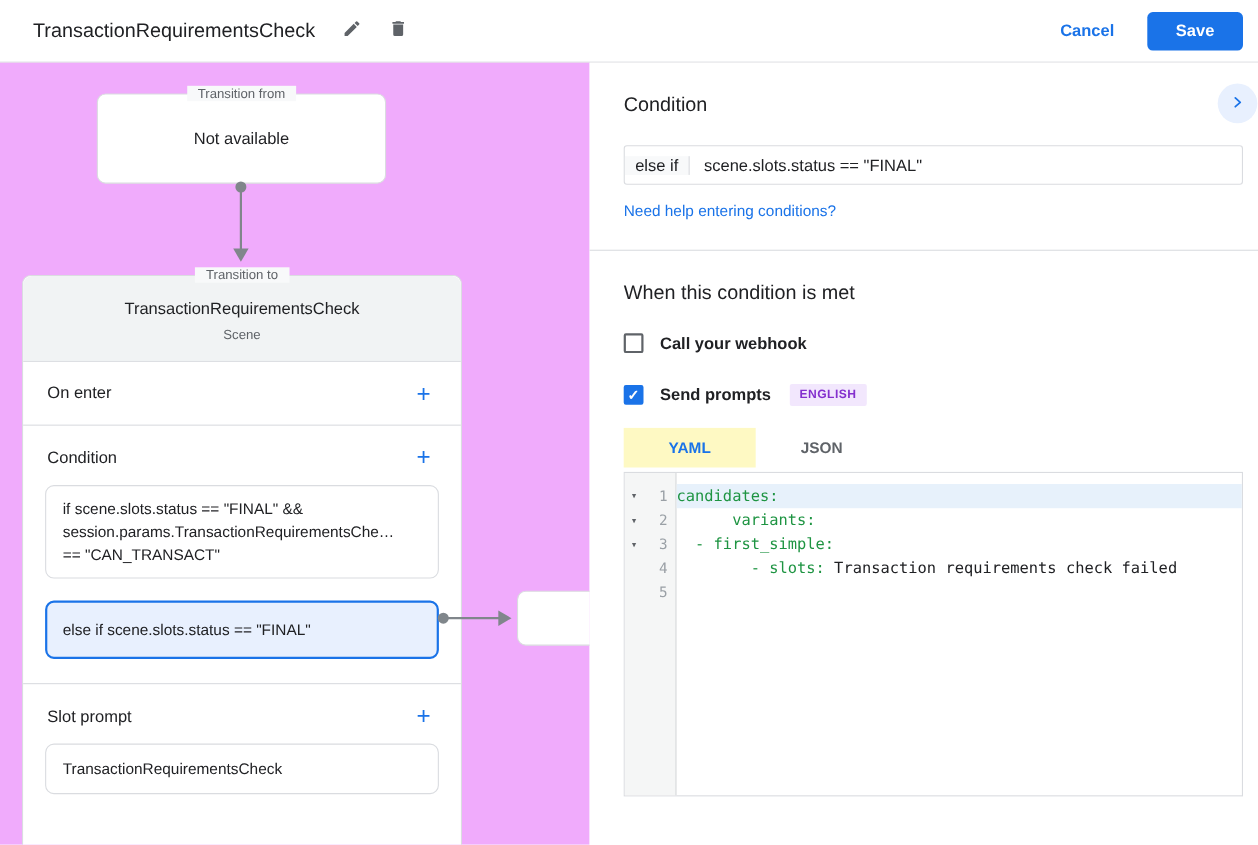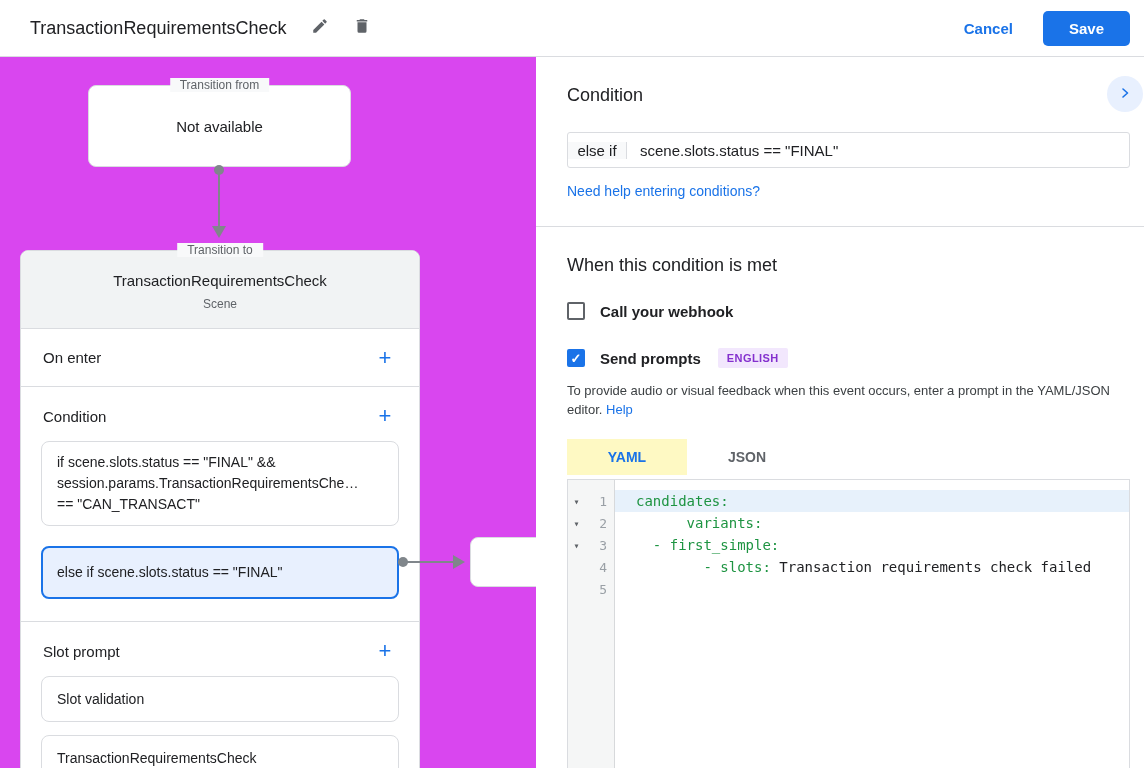--- a/index.html
+++ b/index.html
@@ -16,21 +16,21 @@
   .topbar-spacer { flex:1; }
   .btn-text { color:#1a73e8; font-size:15px; font-weight:bold; padding:8px 16px;
     cursor:pointer; border-radius:4px; background:none; border:none;
     font-family:"Liberation Sans", sans-serif; }
   .btn-primary { background:#1a73e8; color:#fff; font-size:15px; font-weight:bold;
     border:none; border-radius:5px; padding:9px 26px; margin-left:14px; cursor:pointer;
     font-family:"Liberation Sans", sans-serif; }
 
   
   .main { display:flex; height:711px; }
-  .flow-panel { width:536px; flex-shrink:0; background:#d946ef; position:relative;
+  .flow-panel { width:536px; flex-shrink:0; background:#f0abfc; position:relative;
     overflow:hidden; }
   .detail-panel { flex:1; background:#fff; position:relative;
     padding:0 14px 0 31px; }
 
   
   .fieldset-legend { position:absolute; top:-8px; left:50%; transform:translateX(-50%);
     background:#f8f9fa; padding:0 10px; font-size:12px; color:#5f6368; white-space:nowrap; }
   .tf-box { position:absolute; left:88px; top:28px; width:263px; height:82px;
     background:#fff; border:1px solid #dadce0; border-radius:8px; }
   .tf-content { width:100%; height:100%; display:flex; align-items:center;
@@ -104,21 +104,21 @@
   .tab.active { background:#fef9c3; color:#1a73e8; }
 
   .editor { margin-top:4px; border:1px solid #dadce0; height:295px; display:flex;
     font-family:"DejaVu Sans Mono", monospace; font-size:14px; background:#fff; }
   .ed-gutter { width:47px; background:#f5f6f6; border-right:1px solid #d7d9db;
     padding-top:10px; flex-shrink:0; }
   .g-row { height:22px; display:flex; align-items:center; }
   .fold { width:17px; text-align:center; font-size:10px; color:#5f6368; cursor:pointer; }
   .lnum { flex:1; text-align:right; padding-right:7px; color:#9aa0a6; font-size:13px; }
   .ed-code { flex:1; padding-top:10px; overflow:hidden; cursor:text; }
-  .c-row { height:22px; line-height:22px; white-space:pre; padding-left:21px; }
+  .c-row { height:22px; line-height:22px; white-space:pre; padding-left:0; }
   .c-row.hl { background:#e7f1fb; }
   .tok-key { color:#1e9442; }
   .tok-val { color:#202124; }
 </style>
 </head>
 <body>
 
 <div class="topbar">
   <div class="page-title">TransactionRequirementsCheck</div>
   <div class="title-icon">
@@ -176,21 +176,20 @@
         <div class="cond-box selected">
           <div>else if scene.slots.status == "FINAL"</div>
         </div>
       </div>
 
       <div class="card-section" style="border-bottom:none;">
         <div class="section-head">
           <span class="section-label">Slot prompt</span>
           <span class="plus-btn">+</span>
         </div>
-        <div class="slot-box">Slot validation</div>
         <div class="slot-box">TransactionRequirementsCheck</div>
       </div>
     </div>
 
     <svg class="connector-overlay">
 
       <circle cx="219" cy="113" r="5" fill="#80868b"></circle>
       <line x1="219" y1="113" x2="219" y2="170" stroke="#80868b" stroke-width="2"></line>
       <polygon points="219,181 212,169 226,169" fill="#80868b"></polygon>
 
@@ -228,21 +227,20 @@
       </div>
 
       <div class="check-row" style="margin-top:28px;">
         <div class="checkbox checked">
           <span>✓</span>
         </div>
         <span class="check-label">Send prompts</span>
         <span class="lang-badge">ENGLISH</span>
       </div>
 
-      <div class="helper-text"><span>To provide audio or visual feedback when this event occurs, enter a prompt in the YAML/JSON editor.</span> <a>Help</a></div>
 
       <div class="tabs">
         <div class="tab active">YAML</div>
         <div class="tab">JSON</div>
       </div>
 
       <div class="editor">
         <div class="ed-gutter">
           <div class="g-row">
               <span class="fold">▾</span>

